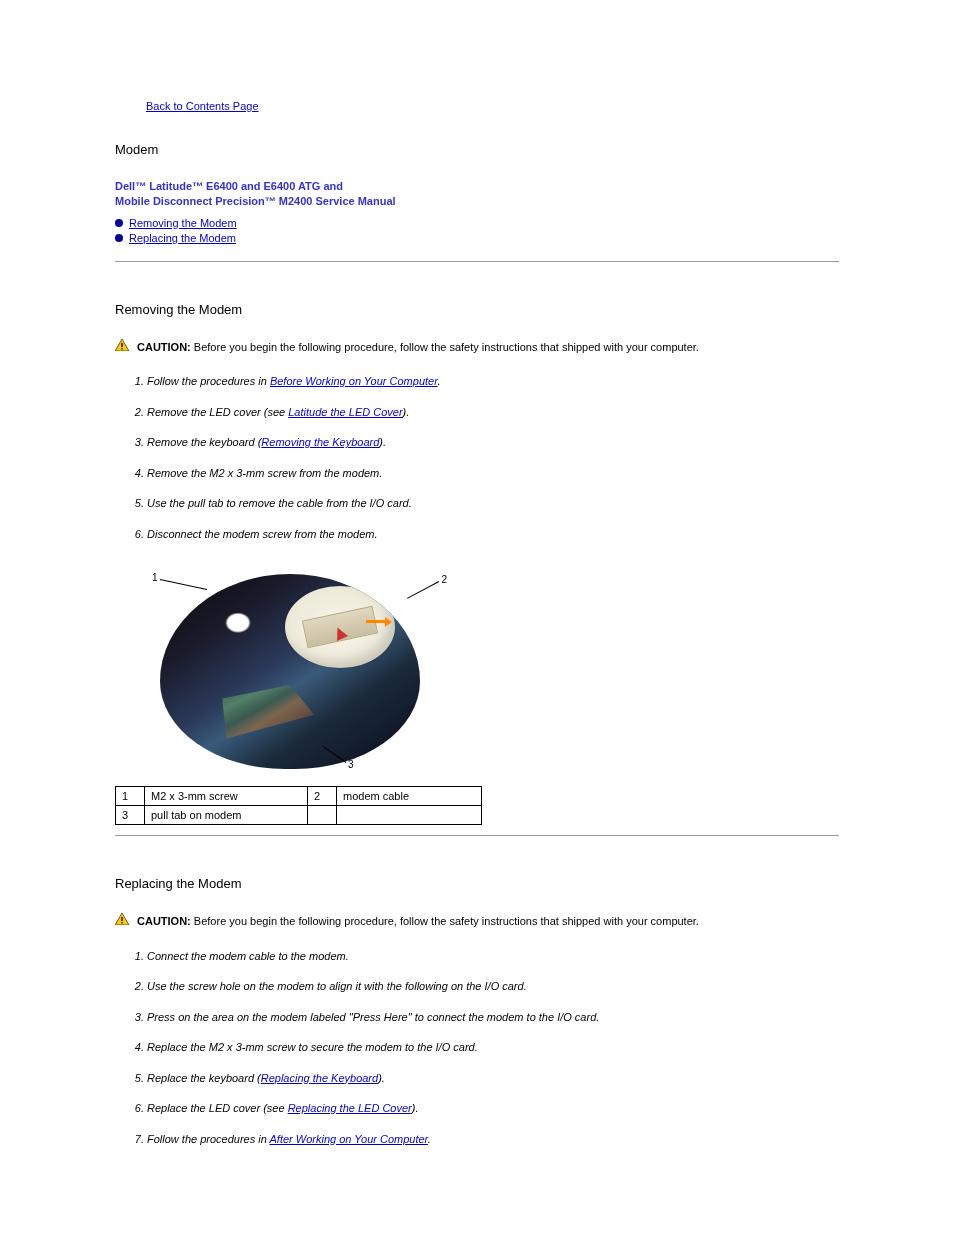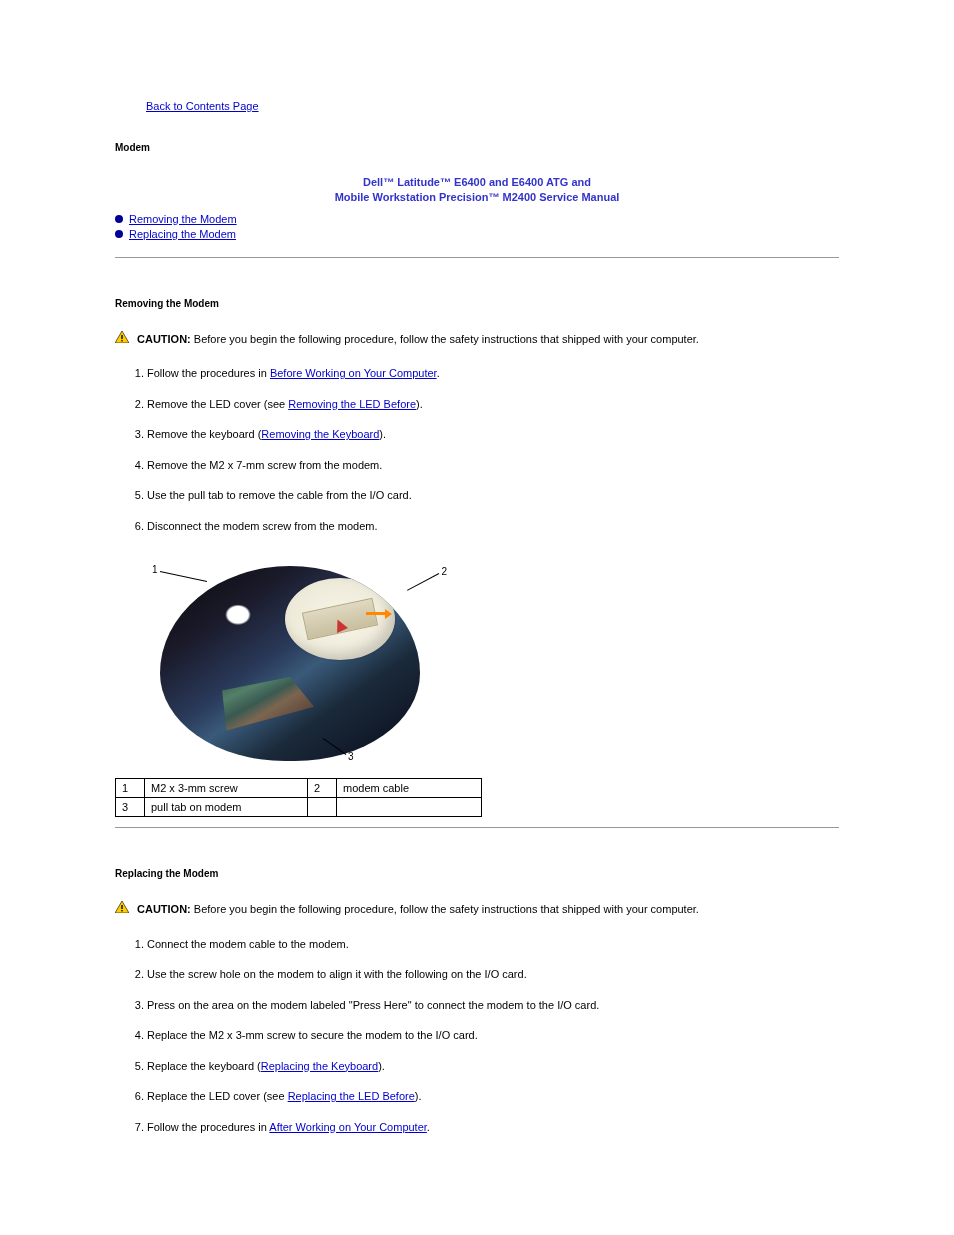--- a/index.html
+++ b/index.html
@@ -21,21 +21,20 @@
     font-size: 11px;
     margin-bottom: 30px;
     padding-left: 31px;
   }
   .doc-title {
     color: #3333cc;
     font-weight: bold;
     font-size: 11px;
     line-height: 1.4;
     margin-bottom: 6px;
-    text-align: center;
   }
   ul.toc {
     list-style: none;
     padding: 0;
     margin: 0 0 14px 0;
   }
   ul.toc li {
     padding-left: 14px;
     position: relative;
     line-height: 1.4;
@@ -54,22 +53,22 @@
     border: none;
     border-top: 1px solid #999;
     margin: 6px 0 40px 0;
   }
   hr.section2 {
     border: none;
     border-top: 1px solid #999;
     margin: 10px 0 40px 0;
   }
   h2.section-head {
-    font-size: 10px;
-    font-weight: bold;
+    font-size: 13px;
+    font-weight: normal;
     margin: 0 0 22px 0;
   }
   .caution {
     margin: 0 0 18px 0;
     position: relative;
     padding-left: 22px;
     line-height: 1.5;
   }
   .caution-icon {
     position: absolute;
@@ -81,20 +80,21 @@
     height: 12px;
     display: block;
   }
   ol.steps {
     padding-left: 32px;
     margin: 0 0 22px 0;
   }
   ol.steps li {
     margin-bottom: 14px;
     line-height: 1.5;
+    font-style: italic;
   }
   .figure {
     margin: 0 0 12px 30px;
     position: relative;
     width: 300px;
     height: 210px;
   }
   .fig-img {
     position: absolute;
     left: 15px;
@@ -195,21 +195,21 @@
 <div class="page">
 
   <div class="back-link">
     <a href="#">Back to Contents Page</a>
   </div>
 
   <h2 class="section-head">  Modem</h2>
 
   <div class="doc-title">
     <span>Dell™ Latitude™ E6400 and E6400 ATG and</span><br>
-    <span>Mobile Workstation Precision™ M2400 Service Manual</span>
+    <span>Mobile Disconnect Precision™ M2400 Service Manual</span>
   </div>
 
   <ul class="toc">
     <li><a href="#">Removing the Modem</a></li>
     <li><a href="#">Replacing the Modem</a></li>
   </ul>
 
   <hr class="section">
 
   <h2 class="section-head">Removing the Modem</h2>
@@ -220,23 +220,23 @@
           <polygon points="7,0 14,12 0,12" fill="#ffcc00" stroke="#000" stroke-width="0.6"></polygon>
           <rect x="6.3" y="4" width="1.4" height="4" fill="#000"></rect>
           <rect x="6.3" y="9" width="1.4" height="1.4" fill="#000"></rect>
         </svg>
     </span>
     <b>CAUTION:</b><span> Before you begin the following procedure, follow the safety instructions that shipped with your computer.</span>
   </div>
 
   <ol class="steps">
     <li><span>Follow the procedures in </span><a href="#">Before Working on Your Computer</a><span>.</span></li>
-    <li><span>Remove the LED cover (see </span><a href="#">Removing the LED Before</a><span>).</span></li>
+    <li><span>Remove the LED cover (see </span><a href="#">Latitude the LED Cover</a><span>).</span></li>
     <li><span>Remove the keyboard (</span><a href="#">Removing the Keyboard</a><span>).</span></li>
-    <li>Remove the M2 x 7-mm screw from the modem.</li>
+    <li>Remove the M2 x 3-mm screw from the modem.</li>
     <li>Use the pull tab to remove the cable from the I/O card.</li>
     <li>Disconnect the modem screw from the modem.</li>
   </ol>
 
   <div class="figure">
     <div class="fig-img">
       <div class="fig-bottom"></div>
       <div class="fig-inset">
         <div class="fig-card"></div>
         <div class="fig-arrow-red"></div>
@@ -279,17 +279,17 @@
     </span>
     <b>CAUTION:</b><span> Before you begin the following procedure, follow the safety instructions that shipped with your computer.</span>
   </div>
 
   <ol class="steps">
     <li>Connect the modem cable to the modem.</li>
     <li>Use the screw hole on the modem to align it with the following on the I/O card.</li>
     <li>Press on the area on the modem labeled "Press Here" to connect the modem to the I/O card.</li>
     <li>Replace the M2 x 3-mm screw to secure the modem to the I/O card.</li>
     <li><span>Replace the keyboard (</span><a href="#">Replacing the Keyboard</a><span>).</span></li>
-    <li><span>Replace the LED cover (see </span><a href="#">Replacing the LED Before</a><span>).</span></li>
+    <li><span>Replace the LED cover (see </span><a href="#">Replacing the LED Cover</a><span>).</span></li>
     <li><span>Follow the procedures in </span><a href="#">After Working on Your Computer</a><span>.</span></li>
   </ol>
 
 </div>
 
 </body></html>

